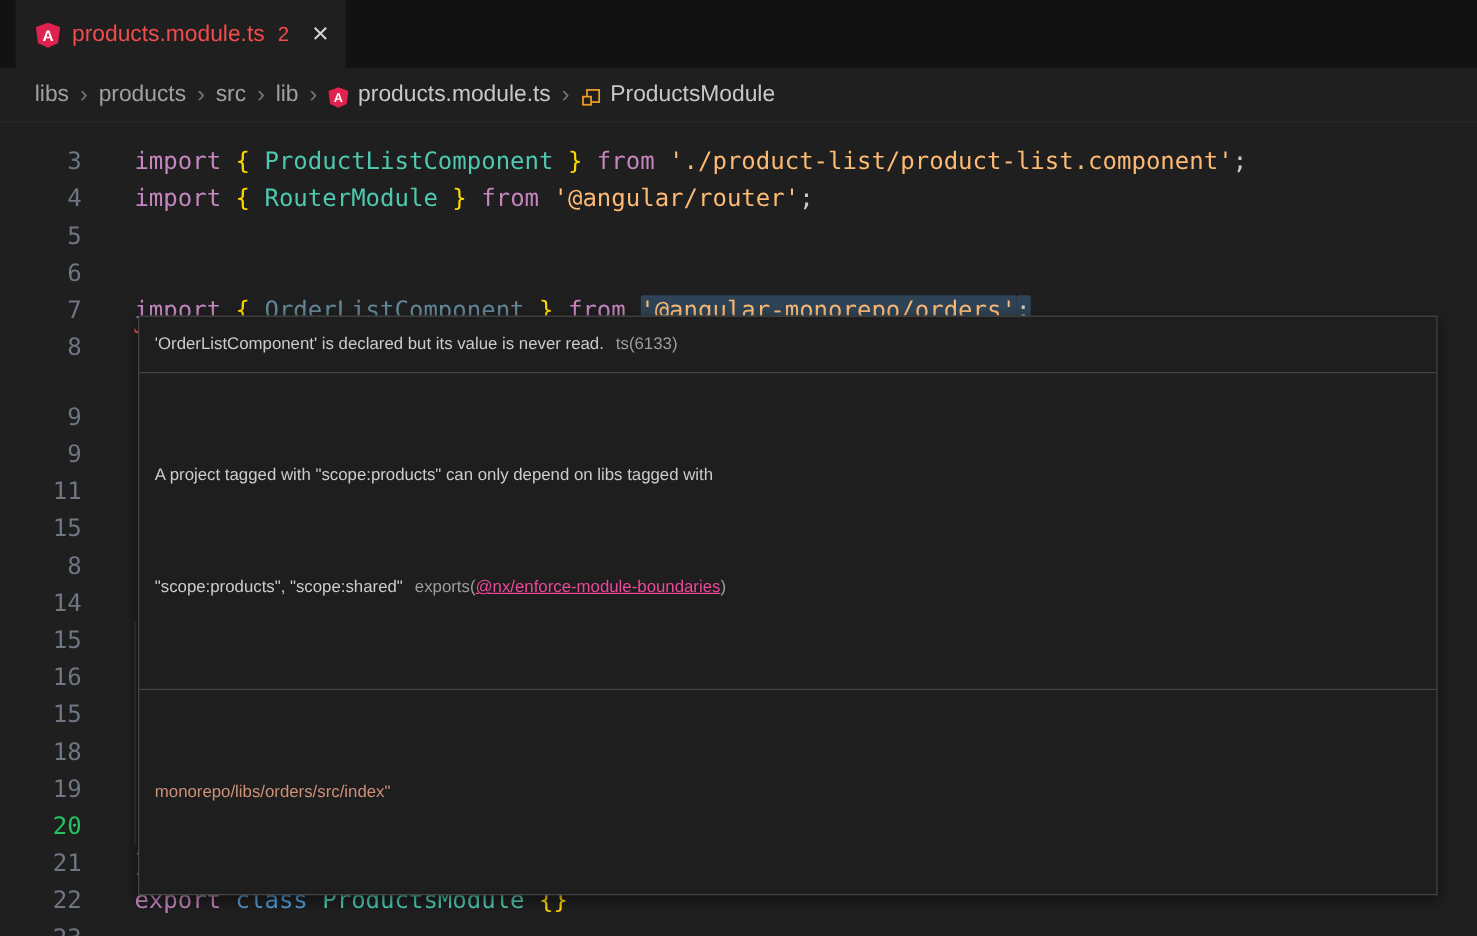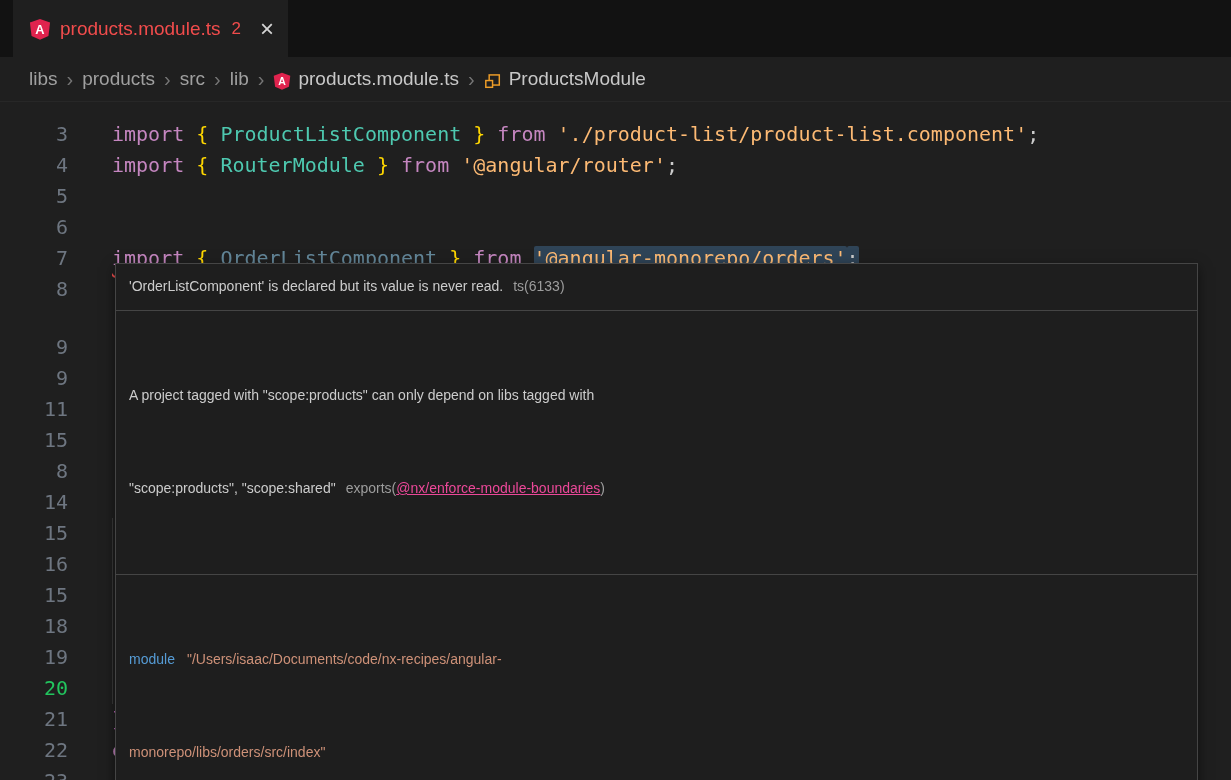--- a/index.html
+++ b/index.html
@@ -141,18 +141,17 @@
 
   <div class="popup">
     <div class="popup-sec"><span>'OrderListComponent' is declared but its value is never read.</span><span class="dimtext src-gap">ts(6133)</span></div>
     <div class="popup-div"></div>
     <div class="popup-sec">
       <div>A project tagged with "scope:products" can only depend on libs tagged with</div>
       <div><span>"scope:products", "scope:shared"</span><span class="dimtext src-gap">exports(</span><span class="link">@nx/enforce-module-boundaries</span><span class="dimtext">)</span></div>
     </div>
     <div class="popup-div"></div>
     <div class="popup-sec">
-      <div><span class="popup-kw">module</span><span class="popup-str">"/Users/isaac/Documents/code/nx-recipes/angular-</span></div>
       <div><span class="popup-str">monorepo/libs/orders/src/index"</span></div>
     </div>
 
   </div>
 </div>
 
 </body></html>

